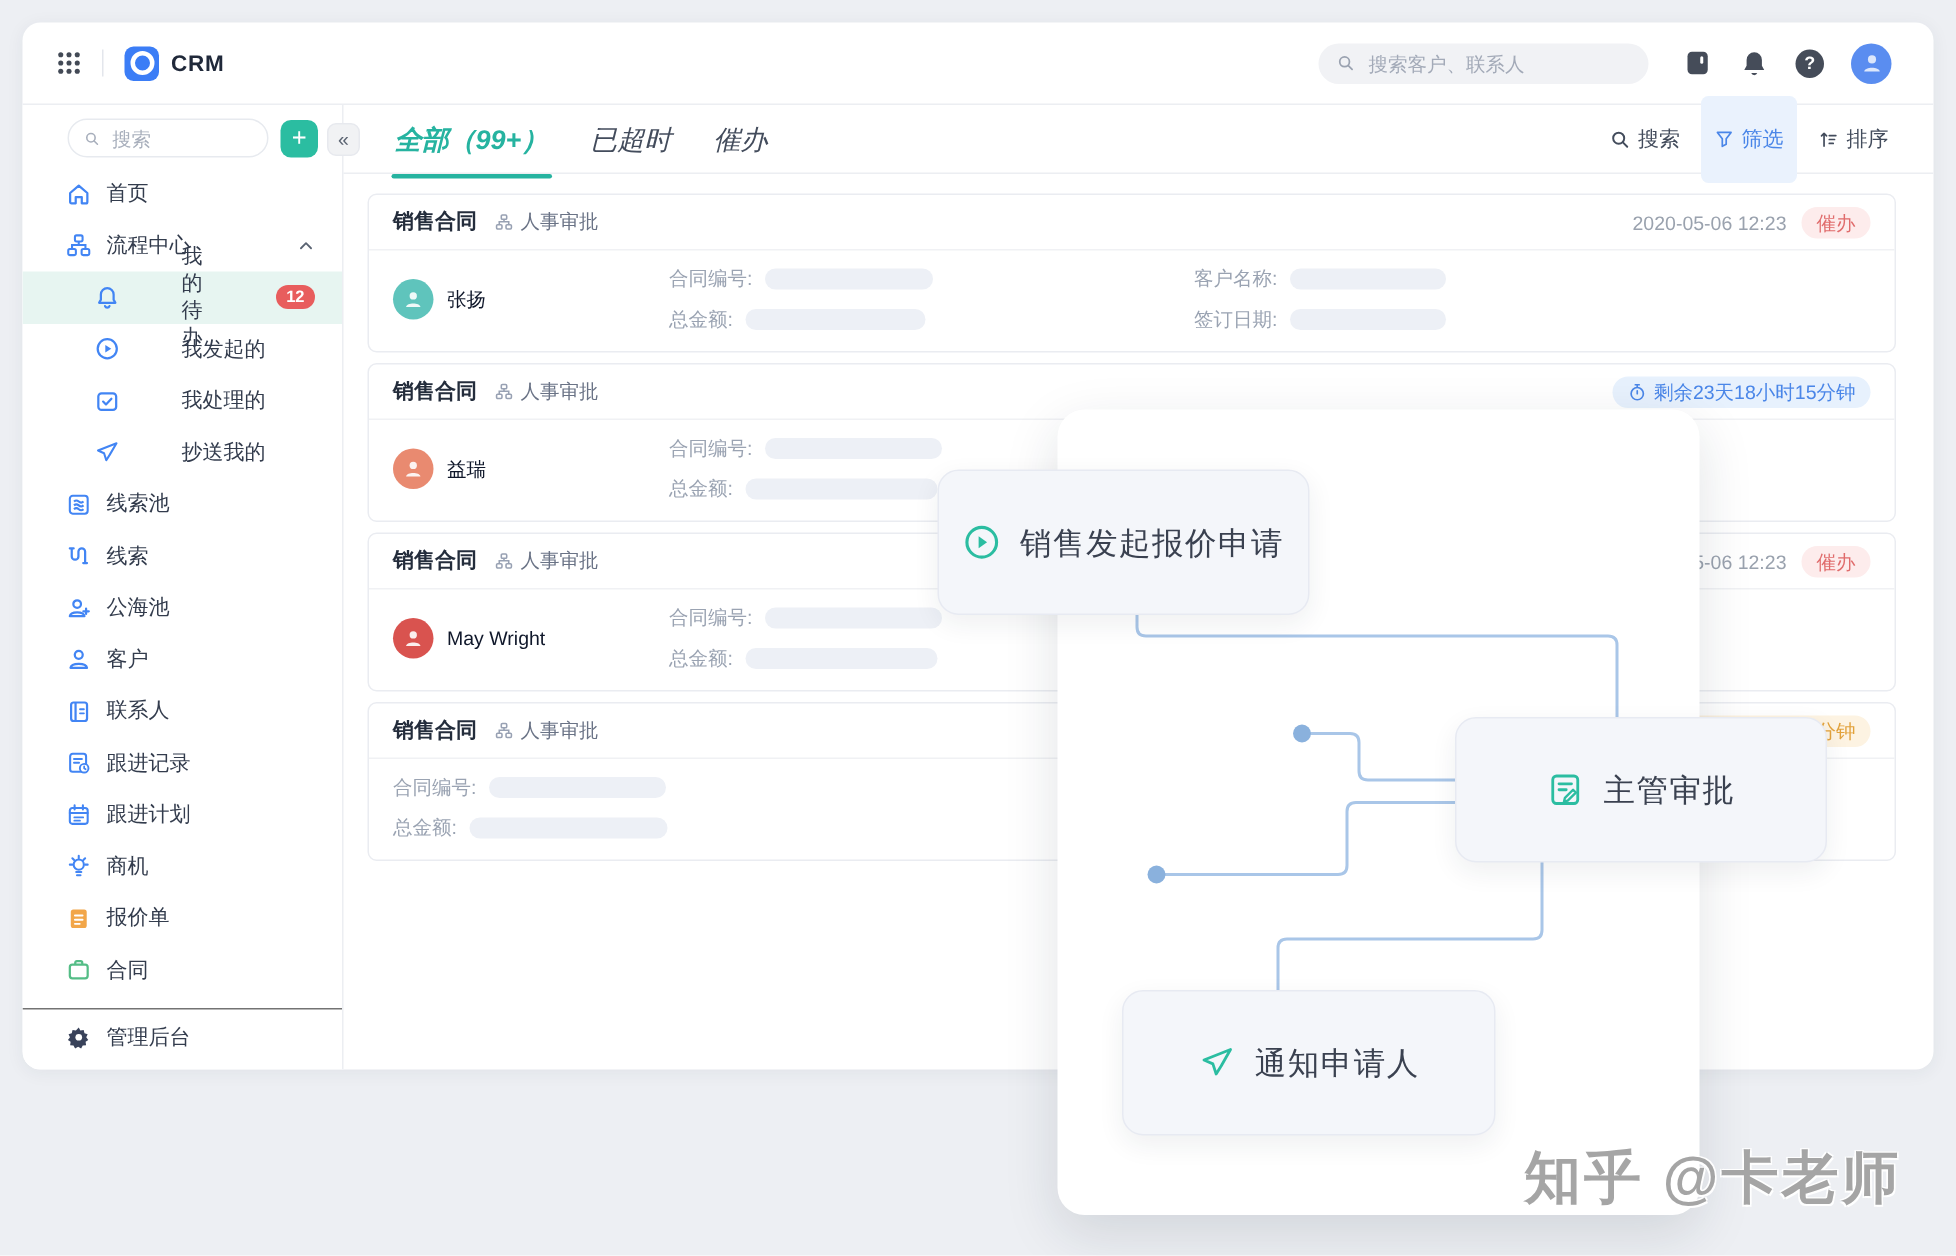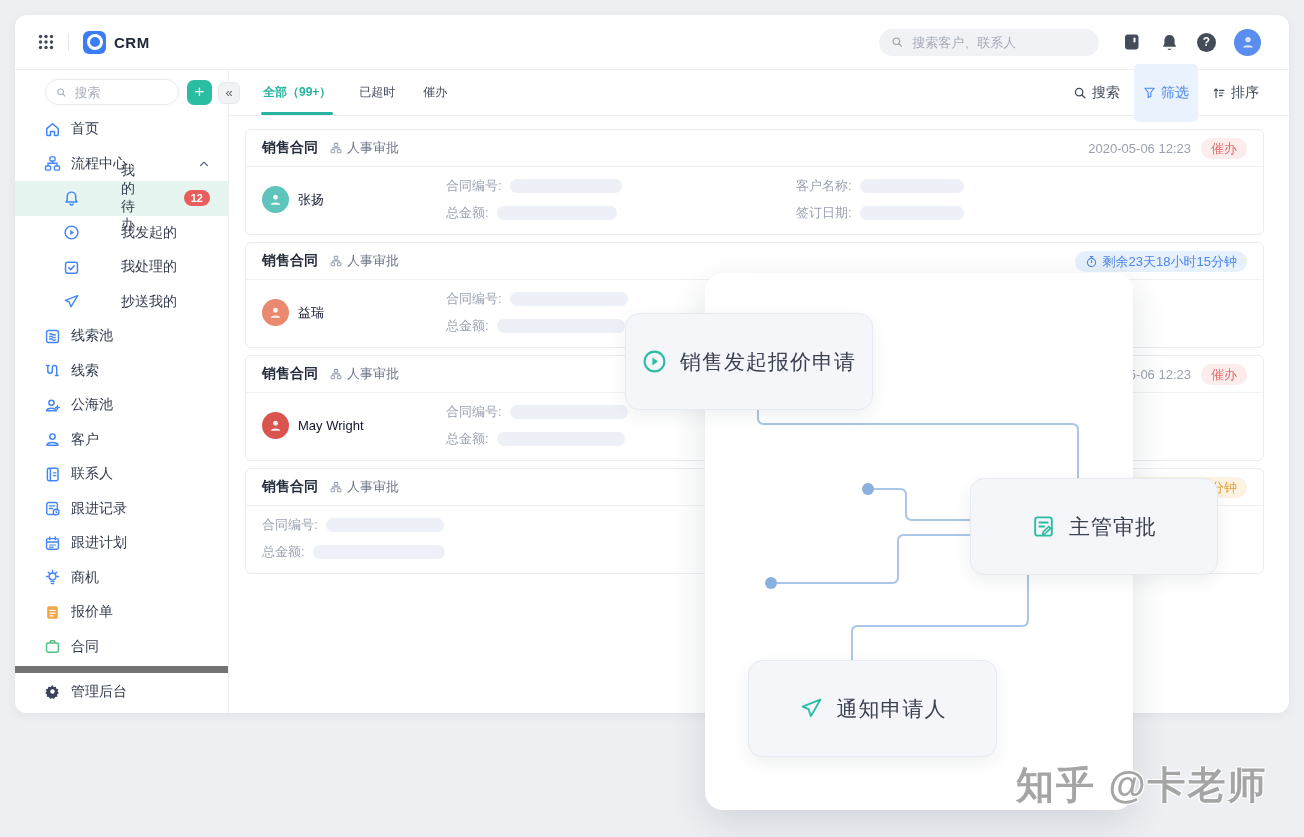--- a/index.html
+++ b/index.html
@@ -41,29 +41,29 @@
   .add-btn{width:25px;height:25px;border-radius:7px;background:#2bbda1;color:#fff;font-size:17px;line-height:23px;
     text-align:center;cursor:pointer;flex:none;font-weight:400;}
   .srow{height:34.5px;display:flex;align-items:center;gap:10px;padding-left:29px;cursor:pointer;
     font-size:14px;color:#333c4d;position:relative;flex:none;}
   .srow.lv2{padding-left:48px;gap:41px;}
   .srow.active{background:#e7f5f1;}
   .sic{width:17px;height:17px;flex:none;display:flex;align-items:center;justify-content:center;}
   .badge-red{margin-left:auto;margin-right:18px;background:#e85d5d;color:#fff;font-size:11px;font-weight:700;
     border-radius:999px;padding:2px 7px;line-height:12px;}
   .chev{margin-left:auto;margin-right:18px;display:flex;}
-  .side-admin-wrap{margin-top:auto;border-top:7px solid #737373;padding:2px 0 4px;}
+  .side-admin-wrap{margin-top:auto;border-top:1px solid #737373;padding:2px 0 4px;}
   
   .main{position:absolute;left:214px;top:55px;right:0;bottom:0;}
   .tabbar{height:46px;border-bottom:1px solid #eceef2;display:flex;align-items:center;position:relative;
     padding-right:30px;box-sizing:border-box;}
   .collapse-btn{position:absolute;left:-11px;top:12px;width:22px;height:22px;background:#f1f2f4;border:1px solid #e7e9ee;
     border-radius:6px;color:#5b6472;font-size:13px;line-height:20px;text-align:center;cursor:pointer;z-index:3;box-sizing:border-box;}
   .tabs{display:flex;gap:28px;margin-left:34px;}
-  .tab{font-size:12px;color:#434c5c;cursor:pointer;position:relative;}
+  .tab{font-size:18px;color:#434c5c;cursor:pointer;position:relative;font-style:italic;}
   .tab.active{color:#26b3a0;font-weight:700;}
   .tab.active::after{content:"";position:absolute;left:-2px;right:-2px;bottom:-14px;height:3px;border-radius:2px;background:#26b3a0;}
   .tab-controls{margin-left:auto;display:flex;align-items:center;gap:14px;font-size:14px;color:#434c5c;}
   .tctl{display:flex;align-items:center;gap:5px;cursor:pointer;}
   .tctl.filter{color:#4a86e8;background:#eaf2fd;border-radius:5px;padding:20px 9px;}
   
   .cardlist{padding:13px 25px 0 16px;}
   .card{border:1px solid #eaecf1;border-radius:6px;margin-bottom:7px;background:#fff;}
   .card-head{height:36px;display:flex;align-items:center;padding:0 16px;border-bottom:1px solid #f0f1f4;gap:12px;}
   .card-title{font-size:14px;font-weight:700;color:#242d3c;}

